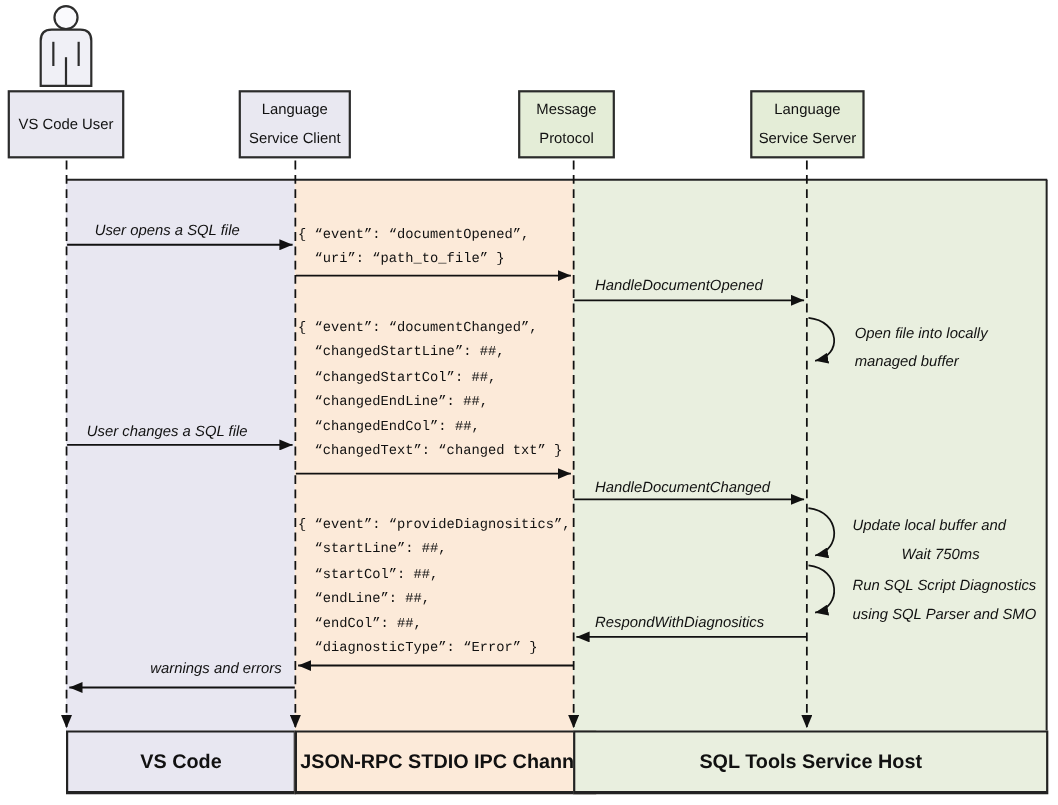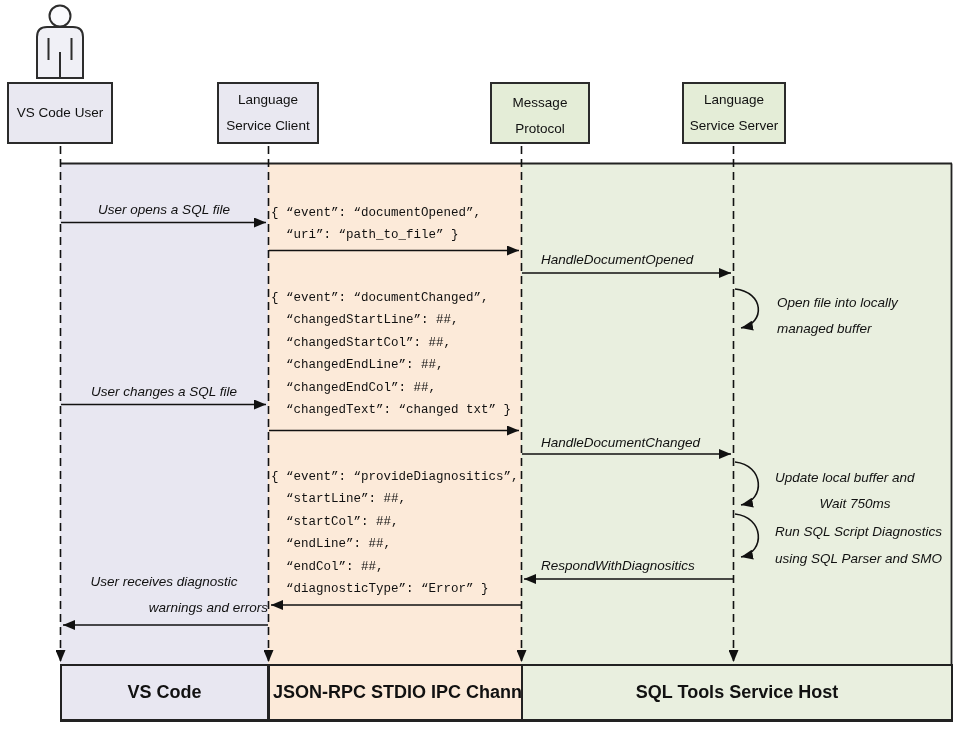--- a/index.html
+++ b/index.html
@@ -25,21 +25,21 @@
   .footer-box{
     position:absolute;top:664px;height:58px;border:2px solid #222;border-bottom-width:3px;
     box-sizing:border-box;display:flex;align-items:center;justify-content:center;
     font-weight:bold;font-size:18px;z-index:2;
   }
 
   .msg-label{
     position:absolute;font-style:italic;font-size:13.5px;line-height:16px;
     white-space:nowrap;z-index:2;
   }
-  .center-208{left:60px;width:208px;text-align:center;}
+  .center-208{left:48px;width:208px;text-align:center;}
 
   .code-block{
     position:absolute;left:271px;z-index:2;
     font-family:"Liberation Mono",monospace;font-size:12.5px;line-height:22.4px;
   }
   .code-line{white-space:pre;}
 </style>
 </head>
 <body>
 
@@ -92,32 +92,31 @@
     </g>
   </svg>
 
   <div class="actor-box fill-lavender" style="left:7px;width:106px;">
     <span>VS Code User</span>
   </div>
   <div class="actor-box fill-lavender" style="left:217px;width:102px;">
     <span>Language</span>
     <span>Service Client</span>
   </div>
-  <div class="actor-box fill-greenbox" style="left:490px;width:100px;justify-content:flex-end;">
+  <div class="actor-box fill-greenbox" style="left:471px;width:88px;">
     <span>Message</span>
     <span>Protocol</span>
   </div>
   <div class="actor-box fill-greenbox" style="left:682px;width:104px;">
     <span>Language</span>
     <span>Service Server</span>
   </div>
 
   <div class="msg-label center-208" style="top:202px;">User opens a SQL file</div>
   <div class="msg-label center-208" style="top:384px;">User changes a SQL file</div>
-  <div class="msg-label center-208" style="top:574px;">User receives diagnostic</div>
   <div class="msg-label center-208" style="top:600px;text-align:right;">warnings and errors</div>
 
   <div class="msg-label" style="left:541px;top:252px;">HandleDocumentOpened</div>
   <div class="msg-label" style="left:541px;top:435px;">HandleDocumentChanged</div>
   <div class="msg-label" style="left:541px;top:558px;">RespondWithDiagnositics</div>
 
   <div class="msg-label" style="left:777px;top:295px;">Open file into locally</div>
   <div class="msg-label" style="left:777px;top:321px;">managed buffer</div>
   <div class="msg-label" style="left:775px;top:470px;">Update local buffer and</div>
   <div class="msg-label" style="left:775px;top:496px;width:160px;text-align:center;">Wait 750ms</div>

